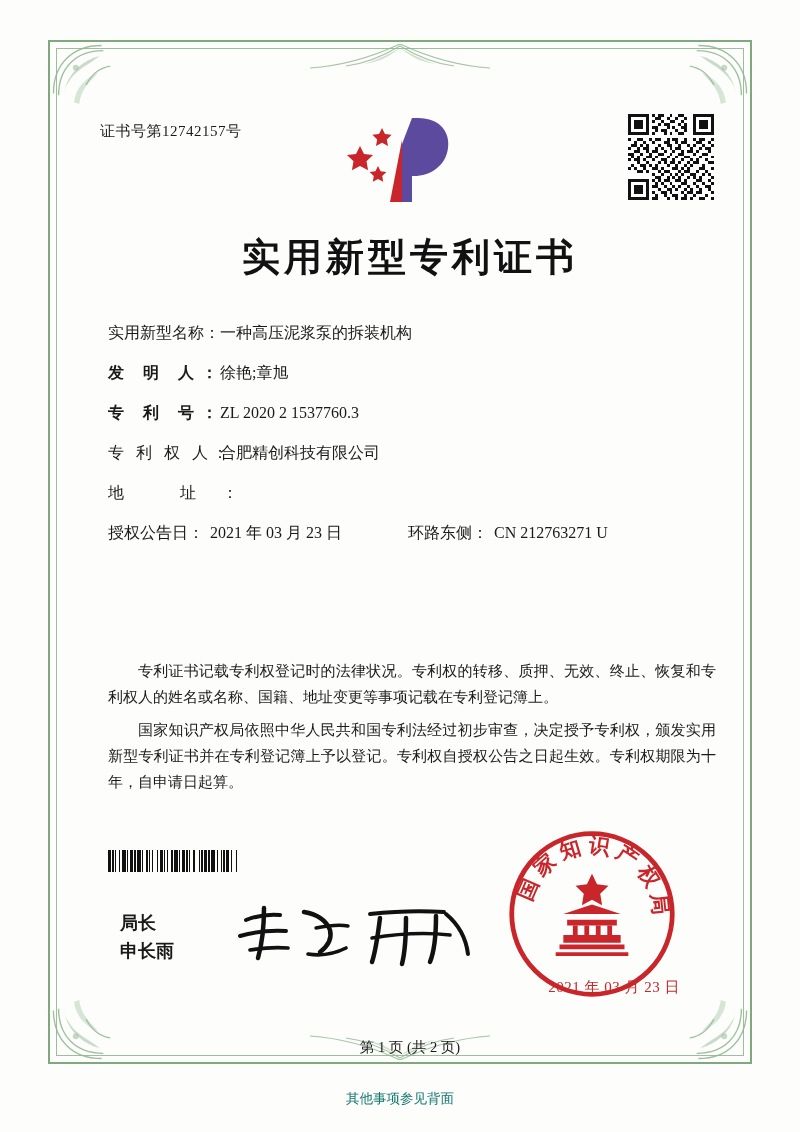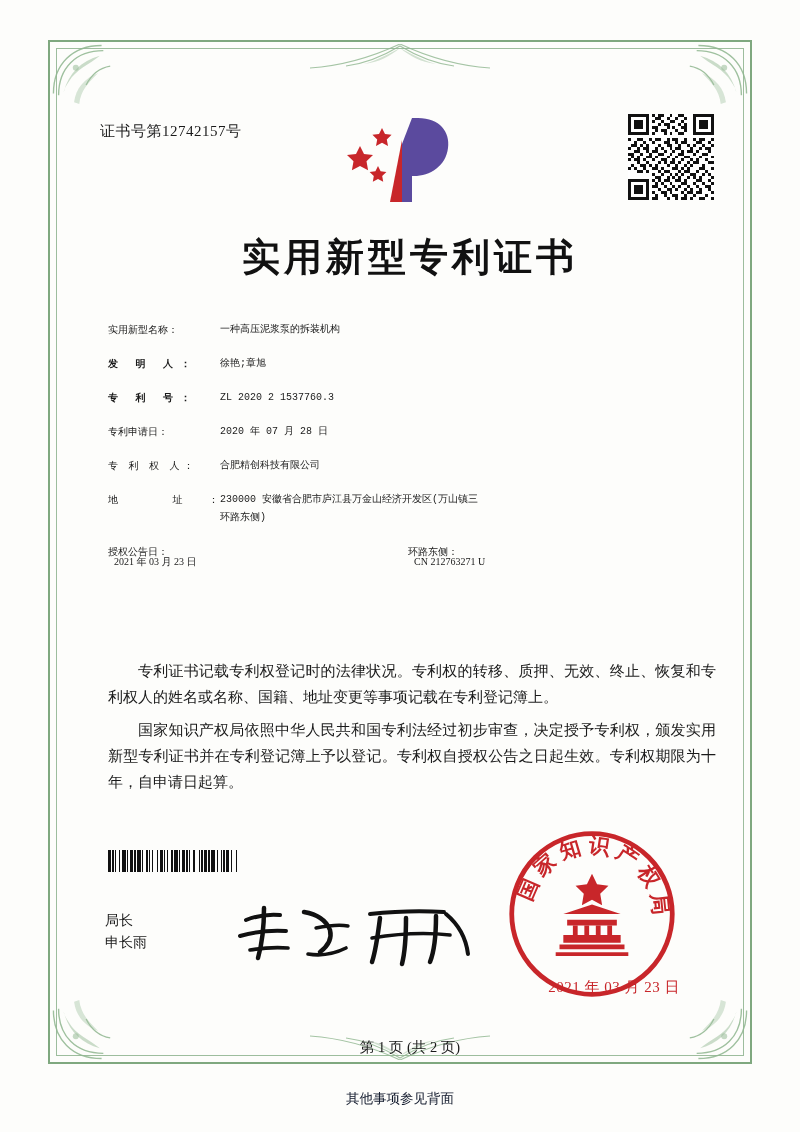--- a/index.html
+++ b/index.html
@@ -108,42 +108,42 @@
     font-weight: bold;
     letter-spacing: 4px;
     color: #111;
   }
 
   .fields {
     position: absolute;
     left: 8px;
     right: 0;
     top: 215px;
-    font-size: 10px;
+    font-size: 16px;
     line-height: 1.0;
   }
   .row {
     display: flex;
     align-items: flex-start;
     margin-bottom: 24px;
   }
   .label {
     width: 112px;
     flex: 0 0 112px;
     letter-spacing: 0px;
     white-space: nowrap;
   }
   .label.sp1 { letter-spacing: 7.5px; font-weight: bold; }
   .label.sp3 { letter-spacing: 4px; }
   .label.sp4 { letter-spacing: 26px; }
-  .value { flex: 1; font-family: Liberation Mono, monospace; }
+  .value { flex: 1; }
   .value .l2 { display: block; margin-top: 8px; }
 
   .row-two { display: flex; margin-bottom: 6px; }
-  .row-two .half { display: flex; flex-direction: column; }
+  .row-two .half { display: flex; }
   .row-two .half.first { width: 300px; }
   .row-two .lbl { white-space: nowrap; }
   .row-two .val { margin-left: 6px; }
 
   .paras {
     position: absolute;
     left: 8px;
     right: 4px;
     top: 548px;
     font-size: 15px;
@@ -160,24 +160,25 @@
     width: 215px;
     height: 22px;
     display: flex;
     align-items: stretch;
     overflow: hidden;
   }
   .barcode i { display: block; background: #111; height: 100%; }
 
   .signature-block {
     position: absolute;
-    left: 5px;
+    left: 20px;
     top: 800px;
-    font-size: 14px;
+    font-size: 18px;
     line-height: 1.55;
+    font-weight: bold;
   }
 
   .handwriting {
     position: absolute;
     left: 130px;
     top: 788px;
     width: 260px;
     height: 72px;
   }
 
@@ -209,21 +210,21 @@
     font-size: 14.5px;
   }
 
   .footnote {
     position: absolute;
     left: 0;
     right: 0;
     bottom: 24px;
     text-align: center;
     font-size: 13.5px;
-    color: #0f172a;
+    color: #0f766e;
   }
 </style>
 </head>
 <body>
 
 <div class="page">
 
   <div class="border-outer"></div>
   <div class="border-inner"></div>
 
@@ -539,36 +540,28 @@
       <div class="row">
         <div class="label sp1">发  明  人：</div>
         <div class="value">徐艳;章旭</div>
       </div>
 
       <div class="row">
         <div class="label sp1">专  利  号：</div>
         <div class="value">ZL 2020 2 1537760.3</div>
       </div>
 
-      <div class="row">
-        <div class="label">专利申请日：</div>
-        <div class="value">2020 年 07 月 28 日</div>
-      </div>
 
       <div class="row">
         <div class="label sp3">专 利 权 人：</div>
         <div class="value">合肥精创科技有限公司</div>
       </div>
 
       <div class="row">
         <div class="label sp4">地        址：</div>
-        <div class="value">
-          <span>230000  安徽省合肥市庐江县万金山经济开发区(万山镇三</span>
-          <span class="l2">环路东侧)</span>
-        </div>
       </div>
 
       <div class="row-two">
         <div class="half first">
           <span class="lbl">授权公告日：</span>
           <span class="val">2021 年 03 月 23 日</span>
         </div>
         <div class="half">
           <span class="lbl">环路东侧：</span>
           <span class="val">CN 212763271 U</span>

